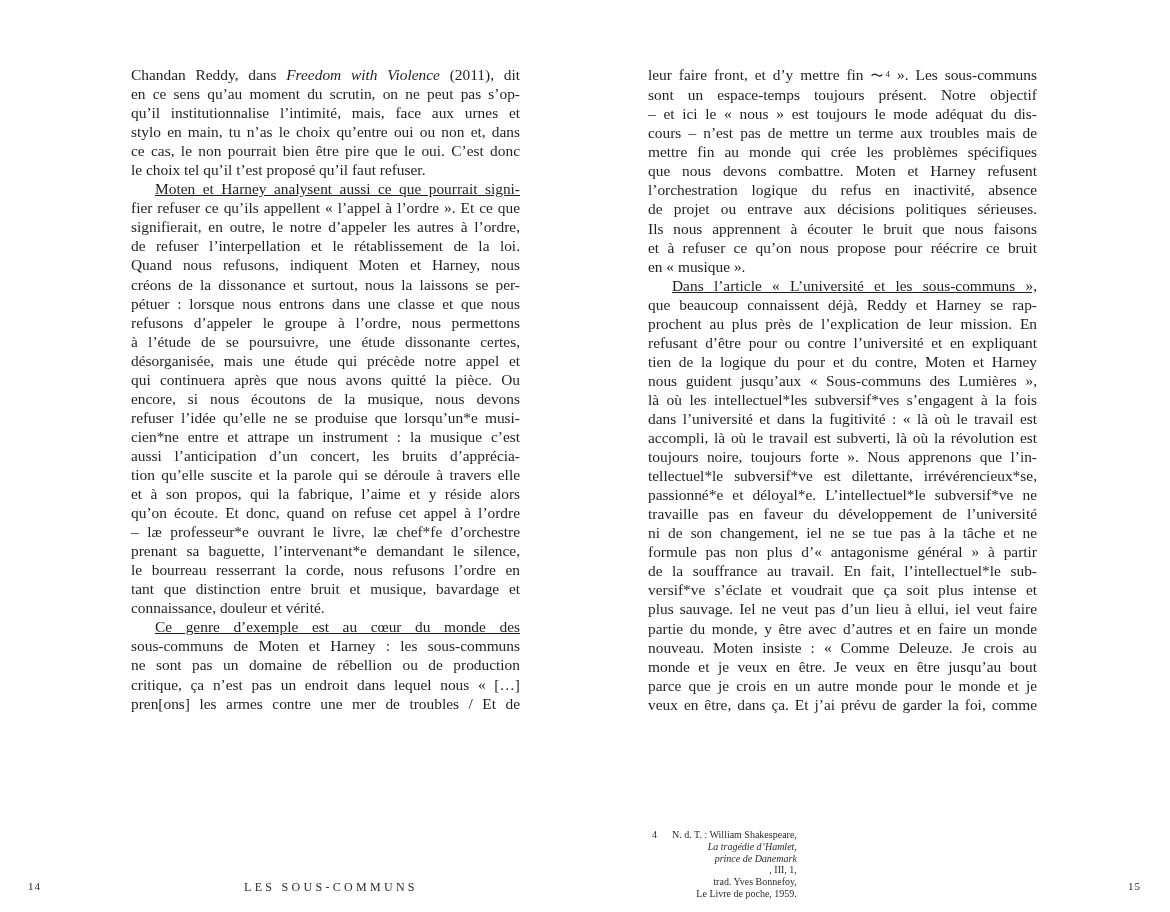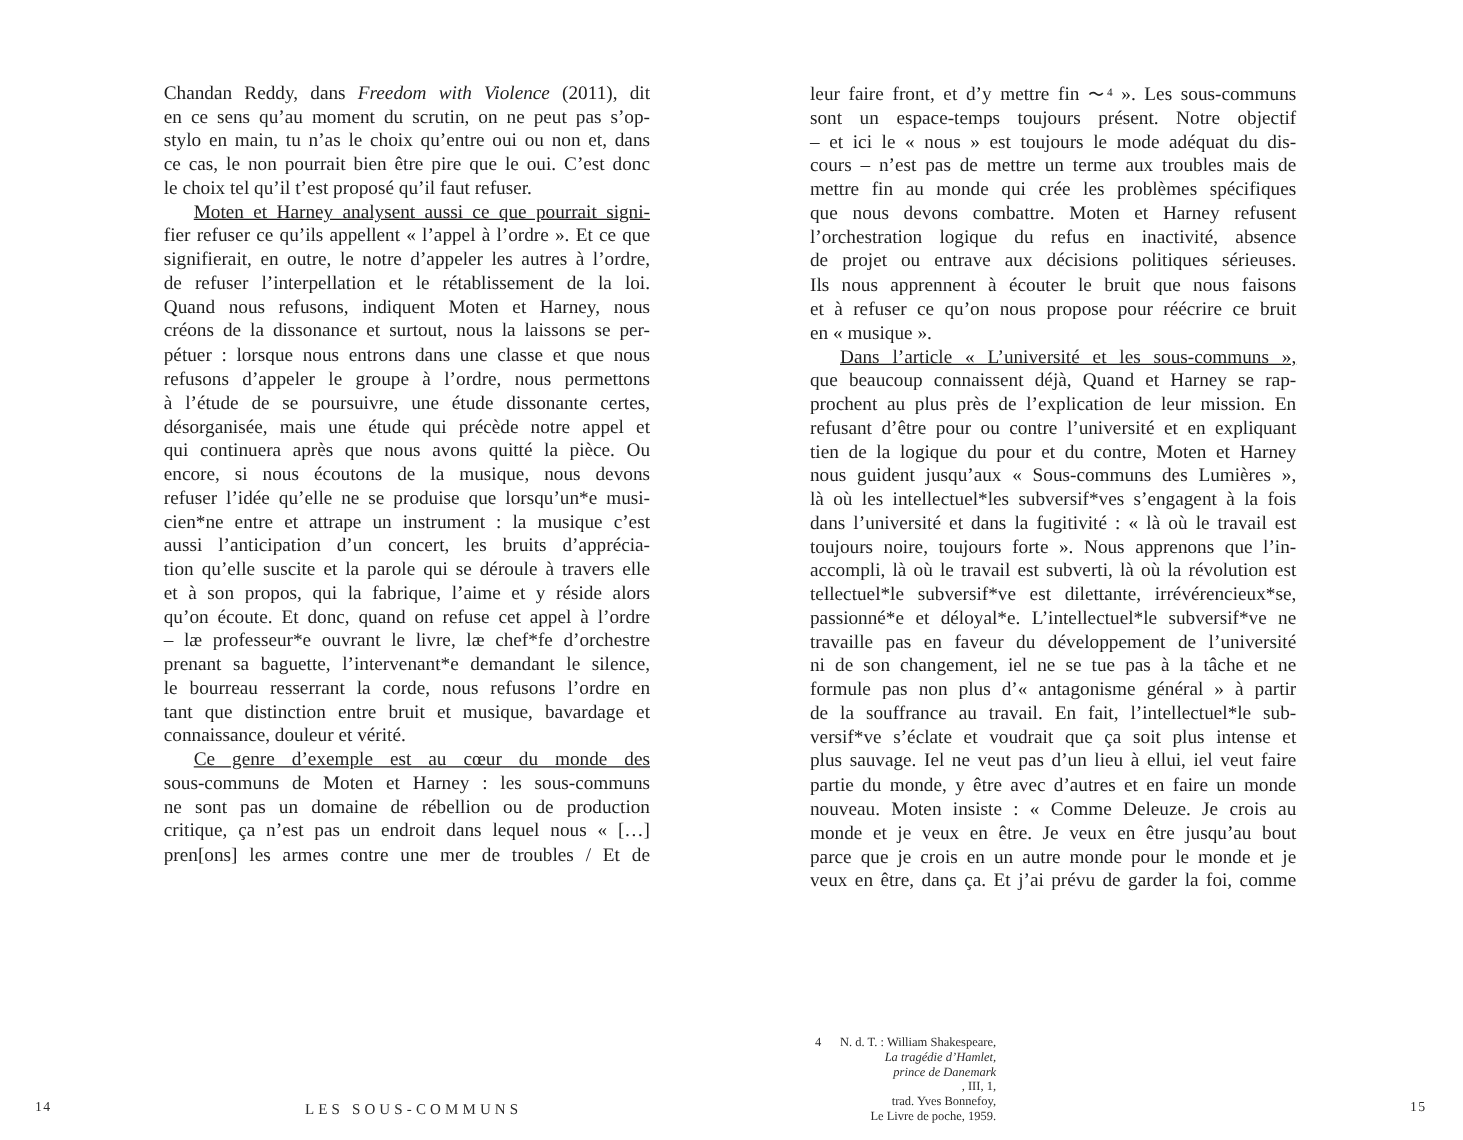--- a/index.html
+++ b/index.html
@@ -36,20 +36,21 @@
     }
     i, em { font-style: italic; }
   </style>
 </head>
 <body>
 
 <div class="page left">
   <div class="column">
       <span class="line"><span>Chandan Reddy, dans </span><i>Freedom with Violence</i><span> (2011), dit</span></span>
       <span class="line"><span>en ce sens qu’au moment du scrutin, on ne peut pas s’op-</span></span>
+      <span class="line"><span>qu’il institutionnalise l’intimité, mais, face aux urnes et</span></span>
       <span class="line"><span>stylo en main, tu n’as le choix qu’entre oui ou non et, dans</span></span>
       <span class="line"><span>ce cas, le non pourrait bien être pire que le oui. C’est donc</span></span>
       <span class="line last"><span>le choix tel qu’il t’est proposé qu’il faut refuser.</span></span>
       <span class="line first-indent"><span>Moten et Harney analysent aussi ce que pourrait signi-</span></span>
       <span class="line"><span>fier refuser ce qu’ils appellent « l’appel à l’ordre ». Et ce que</span></span>
       <span class="line"><span>signifierait, en outre, le notre d’appeler les autres à l’ordre,</span></span>
       <span class="line"><span>de refuser l’interpellation et le rétablissement de la loi.</span></span>
       <span class="line"><span>Quand nous refusons, indiquent Moten et Harney, nous</span></span>
       <span class="line"><span>créons de la dissonance et surtout, nous la laissons se per-</span></span>
       <span class="line"><span>pétuer : lorsque nous entrons dans une classe et que nous</span></span>
@@ -86,29 +87,29 @@
       <span class="line"><span>– et ici le « nous » est toujours le mode adéquat du dis-</span></span>
       <span class="line"><span>cours – n’est pas de mettre un terme aux troubles mais de</span></span>
       <span class="line"><span>mettre fin au monde qui crée les problèmes spécifiques</span></span>
       <span class="line"><span>que nous devons combattre. Moten et Harney refusent</span></span>
       <span class="line"><span>l’orchestration logique du refus en inactivité, absence</span></span>
       <span class="line"><span>de projet ou entrave aux décisions politiques sérieuses.</span></span>
       <span class="line"><span>Ils nous apprennent à écouter le bruit que nous faisons</span></span>
       <span class="line"><span>et à refuser ce qu’on nous propose pour réécrire ce bruit</span></span>
       <span class="line last"><span>en « musique ».</span></span>
       <span class="line first-indent"><span>Dans l’article « L’université et les sous-communs »,</span></span>
-      <span class="line"><span>que beaucoup connaissent déjà, Quand et Harney se rap-</span></span>
+      <span class="line"><span>que beaucoup connaissent déjà, Reddy et Harney se rap-</span></span>
       <span class="line"><span>prochent au plus près de l’explication de leur mission. En</span></span>
       <span class="line"><span>refusant d’être pour ou contre l’université et en expliquant</span></span>
       <span class="line"><span>tien de la logique du pour et du contre, Moten et Harney</span></span>
       <span class="line"><span>nous guident jusqu’aux « Sous-communs des Lumières »,</span></span>
       <span class="line"><span>là où les intellectuel*les subversif*ves s’engagent à la fois</span></span>
       <span class="line"><span>dans l’université et dans la fugitivité : « là où le travail est</span></span>
+      <span class="line"><span>accompli, là où le travail est subverti, là où la révolution est</span></span>
       <span class="line"><span>toujours noire, toujours forte ». Nous apprenons que l’in-</span></span>
-      <span class="line"><span>accompli, là où le travail est subverti, là où la révolution est</span></span>
       <span class="line"><span>tellectuel*le subversif*ve est dilettante, irrévérencieux*se,</span></span>
       <span class="line"><span>passionné*e et déloyal*e. L’intellectuel*le subversif*ve ne</span></span>
       <span class="line"><span>travaille pas en faveur du développement de l’université</span></span>
       <span class="line"><span>ni de son changement, iel ne se tue pas à la tâche et ne</span></span>
       <span class="line"><span>formule pas non plus d’« antagonisme général » à partir</span></span>
       <span class="line"><span>de la souffrance au travail. En fait, l’intellectuel*le sub-</span></span>
       <span class="line"><span>versif*ve s’éclate et voudrait que ça soit plus intense et</span></span>
       <span class="line"><span>plus sauvage. Iel ne veut pas d’un lieu à ellui, iel veut faire</span></span>
       <span class="line"><span>partie du monde, y être avec d’autres et en faire un monde</span></span>
       <span class="line"><span>nouveau. Moten insiste : « Comme Deleuze. Je crois au</span></span>

